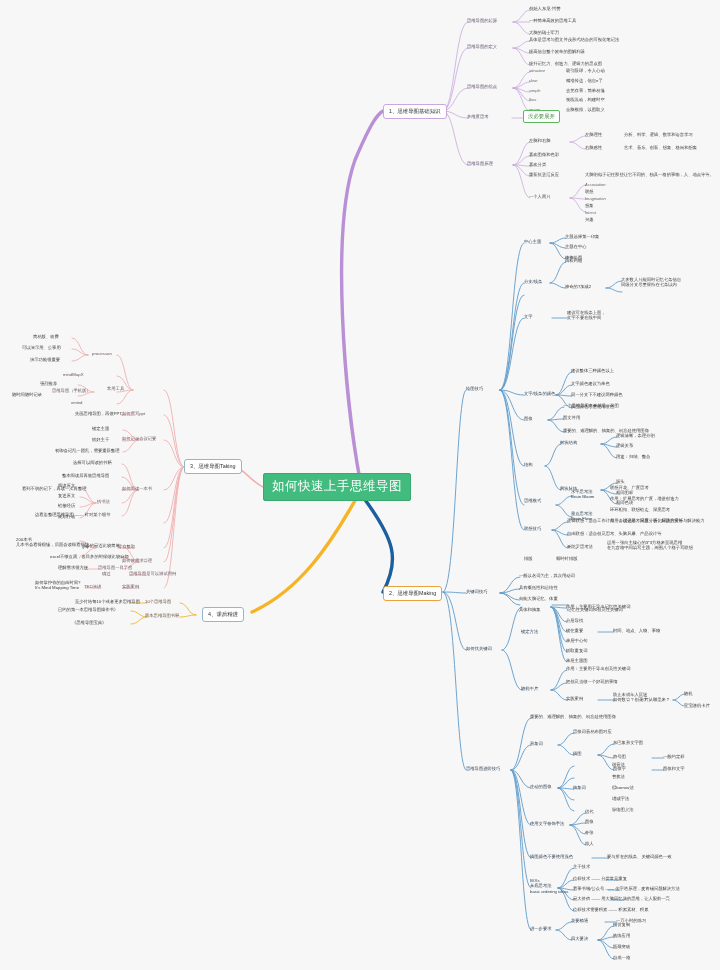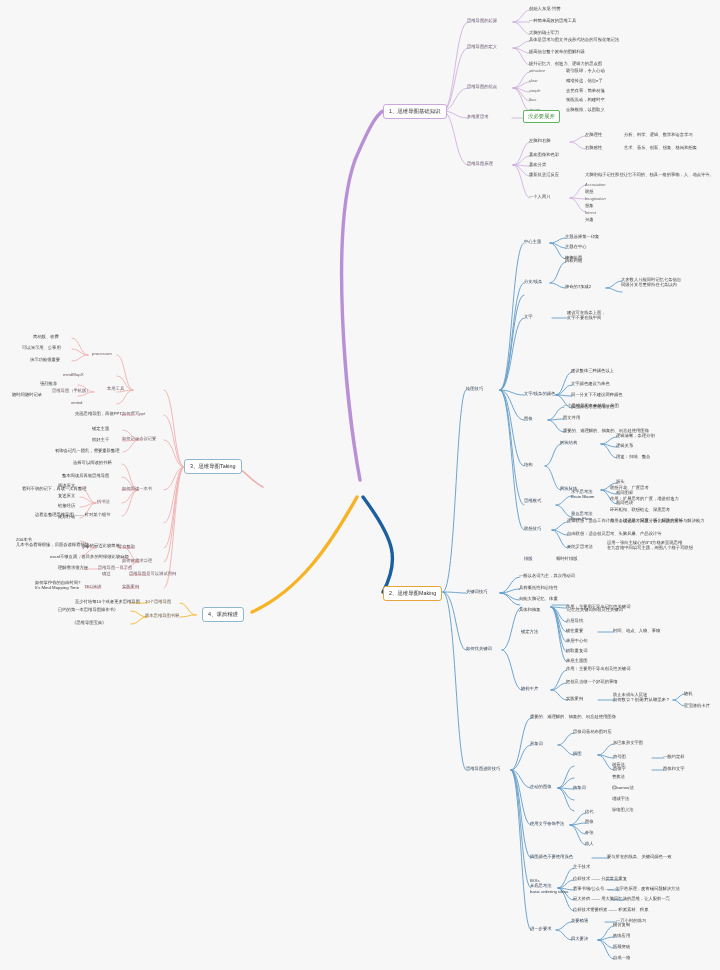--- a/index.html
+++ b/index.html
@@ -135,20 +135,21 @@
 
       <g stroke="#f5b325" stroke-width="0.9">
         <path d="M196,615 C188,615 188,603 180,603"></path>
         <path d="M196,615 C188,615 188,617 180,617"></path>
         <path d="M147,603 C139,603 139,603 131,603"></path>
         <path d="M147,617 C139,617 139,611 131,611 M147,617 C139,617 139,624 131,624"></path>
       </g>
     </g>
   </svg>
 
+  <div class="node root" style="left:263px;top:473px;">如何快速上手思维导图</div>
 
   <div class="node b1" style="left:383px;top:104px;">1、思维导图基础知识</div>
   <div class="node b2" style="left:383px;top:586px;">2、思维导图Making</div>
   <div class="node b3" style="left:184px;top:459px;">3、思维导图Taking</div>
   <div class="node b4" style="left:202px;top:607px;">4、课后精进</div>
 
   <div class="node t pu" style="left:467px;top:18px;">思维导图的起源</div>
   <div class="node t" style="left:529px;top:6px;">创始人东尼·博赞</div>
   <div class="node t" style="left:529px;top:18px;">一种简单高效的思维工具</div>
   <div class="node t" style="left:529px;top:30px;">大脑的瑞士军刀</div>

